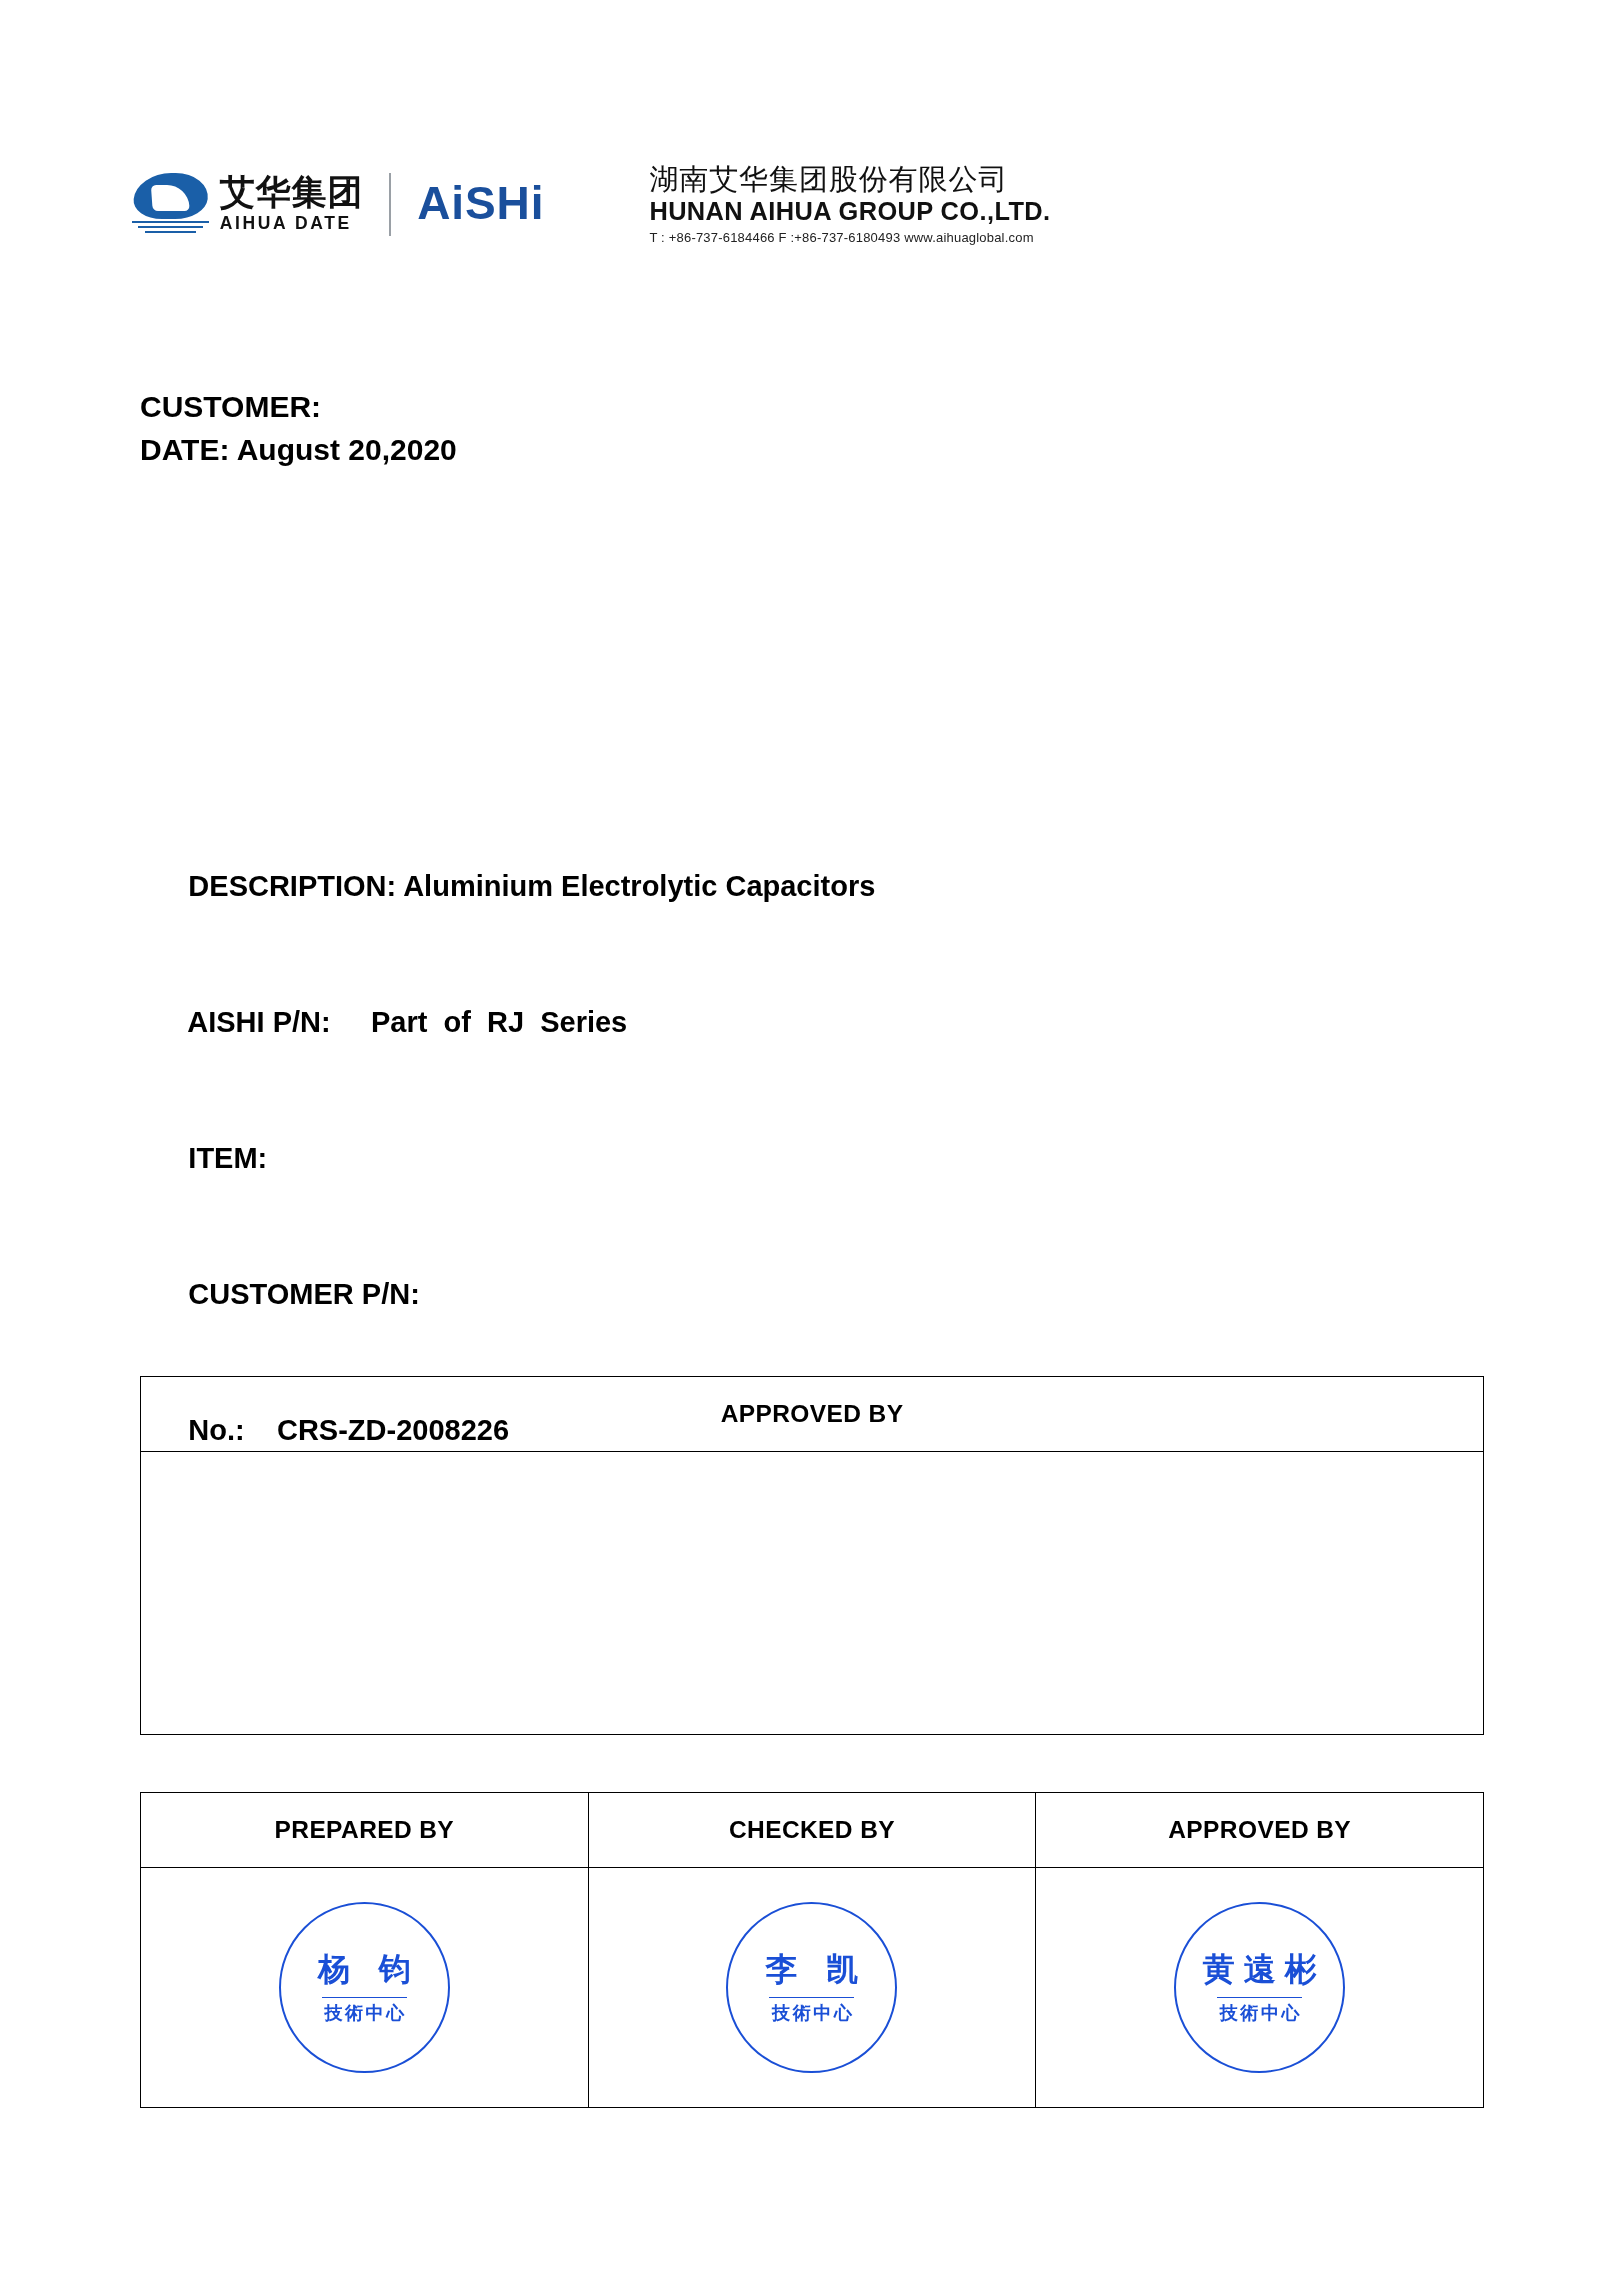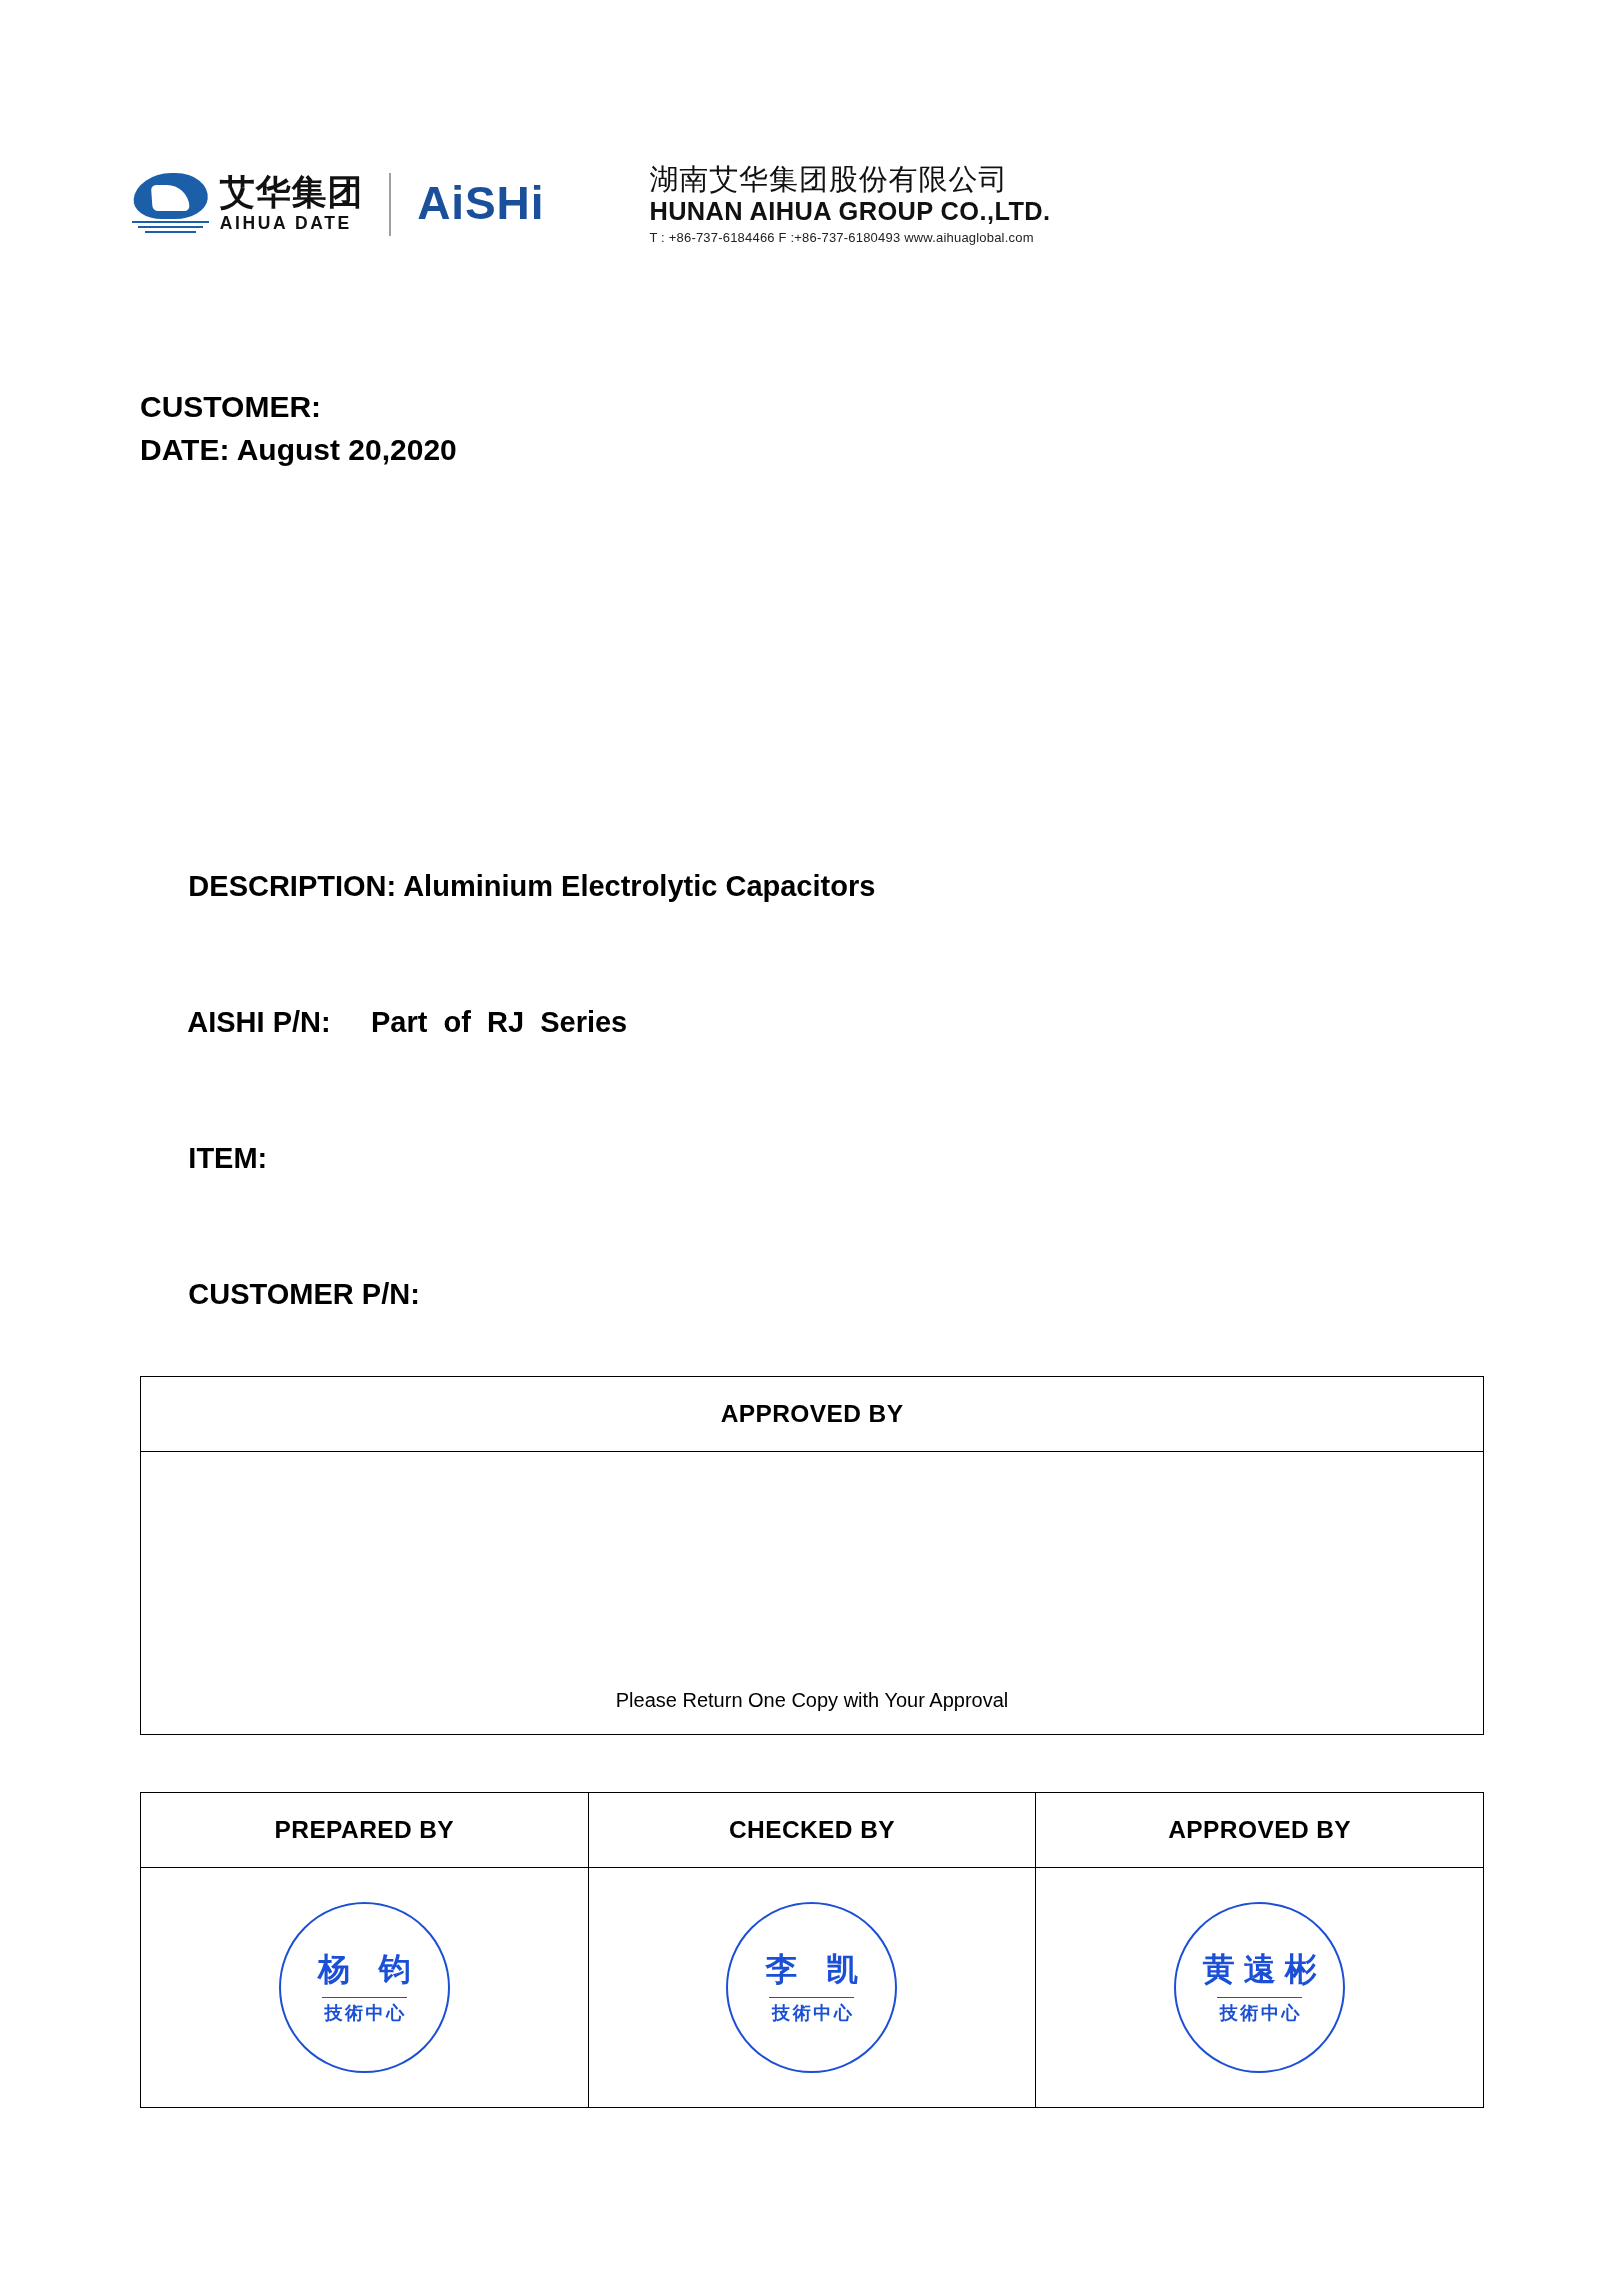--- a/index.html
+++ b/index.html
@@ -310,27 +310,29 @@
     </div>
     <div class="field-row">
       <span class="field-label">AISHI P/N:</span><span class="field-value">     Part  of  RJ  Series</span>
     </div>
     <div class="field-row">
       <span class="field-label">ITEM:</span><span class="field-value"></span>
     </div>
     <div class="field-row">
       <span class="field-label">CUSTOMER P/N:</span><span class="field-value"></span>
     </div>
+    <div class="field-row">
+      <span class="field-label">No.:</span><span class="field-value">    CRS-ZD-2008226</span>
+    </div>
   </div>
 
   <div class="approval-box">
     <div class="approval-head">APPROVED BY</div>
     <div class="approval-body">
       <div class="approval-note">
-        <div>Please Return One Copy with Your Approval</div>
       </div>
     </div>
   </div>
 
   <table class="sign-table">
     <tbody>
         <tr>
       <th>PREPARED BY</th>
       <th>CHECKED BY</th>
       <th>APPROVED BY</th>

